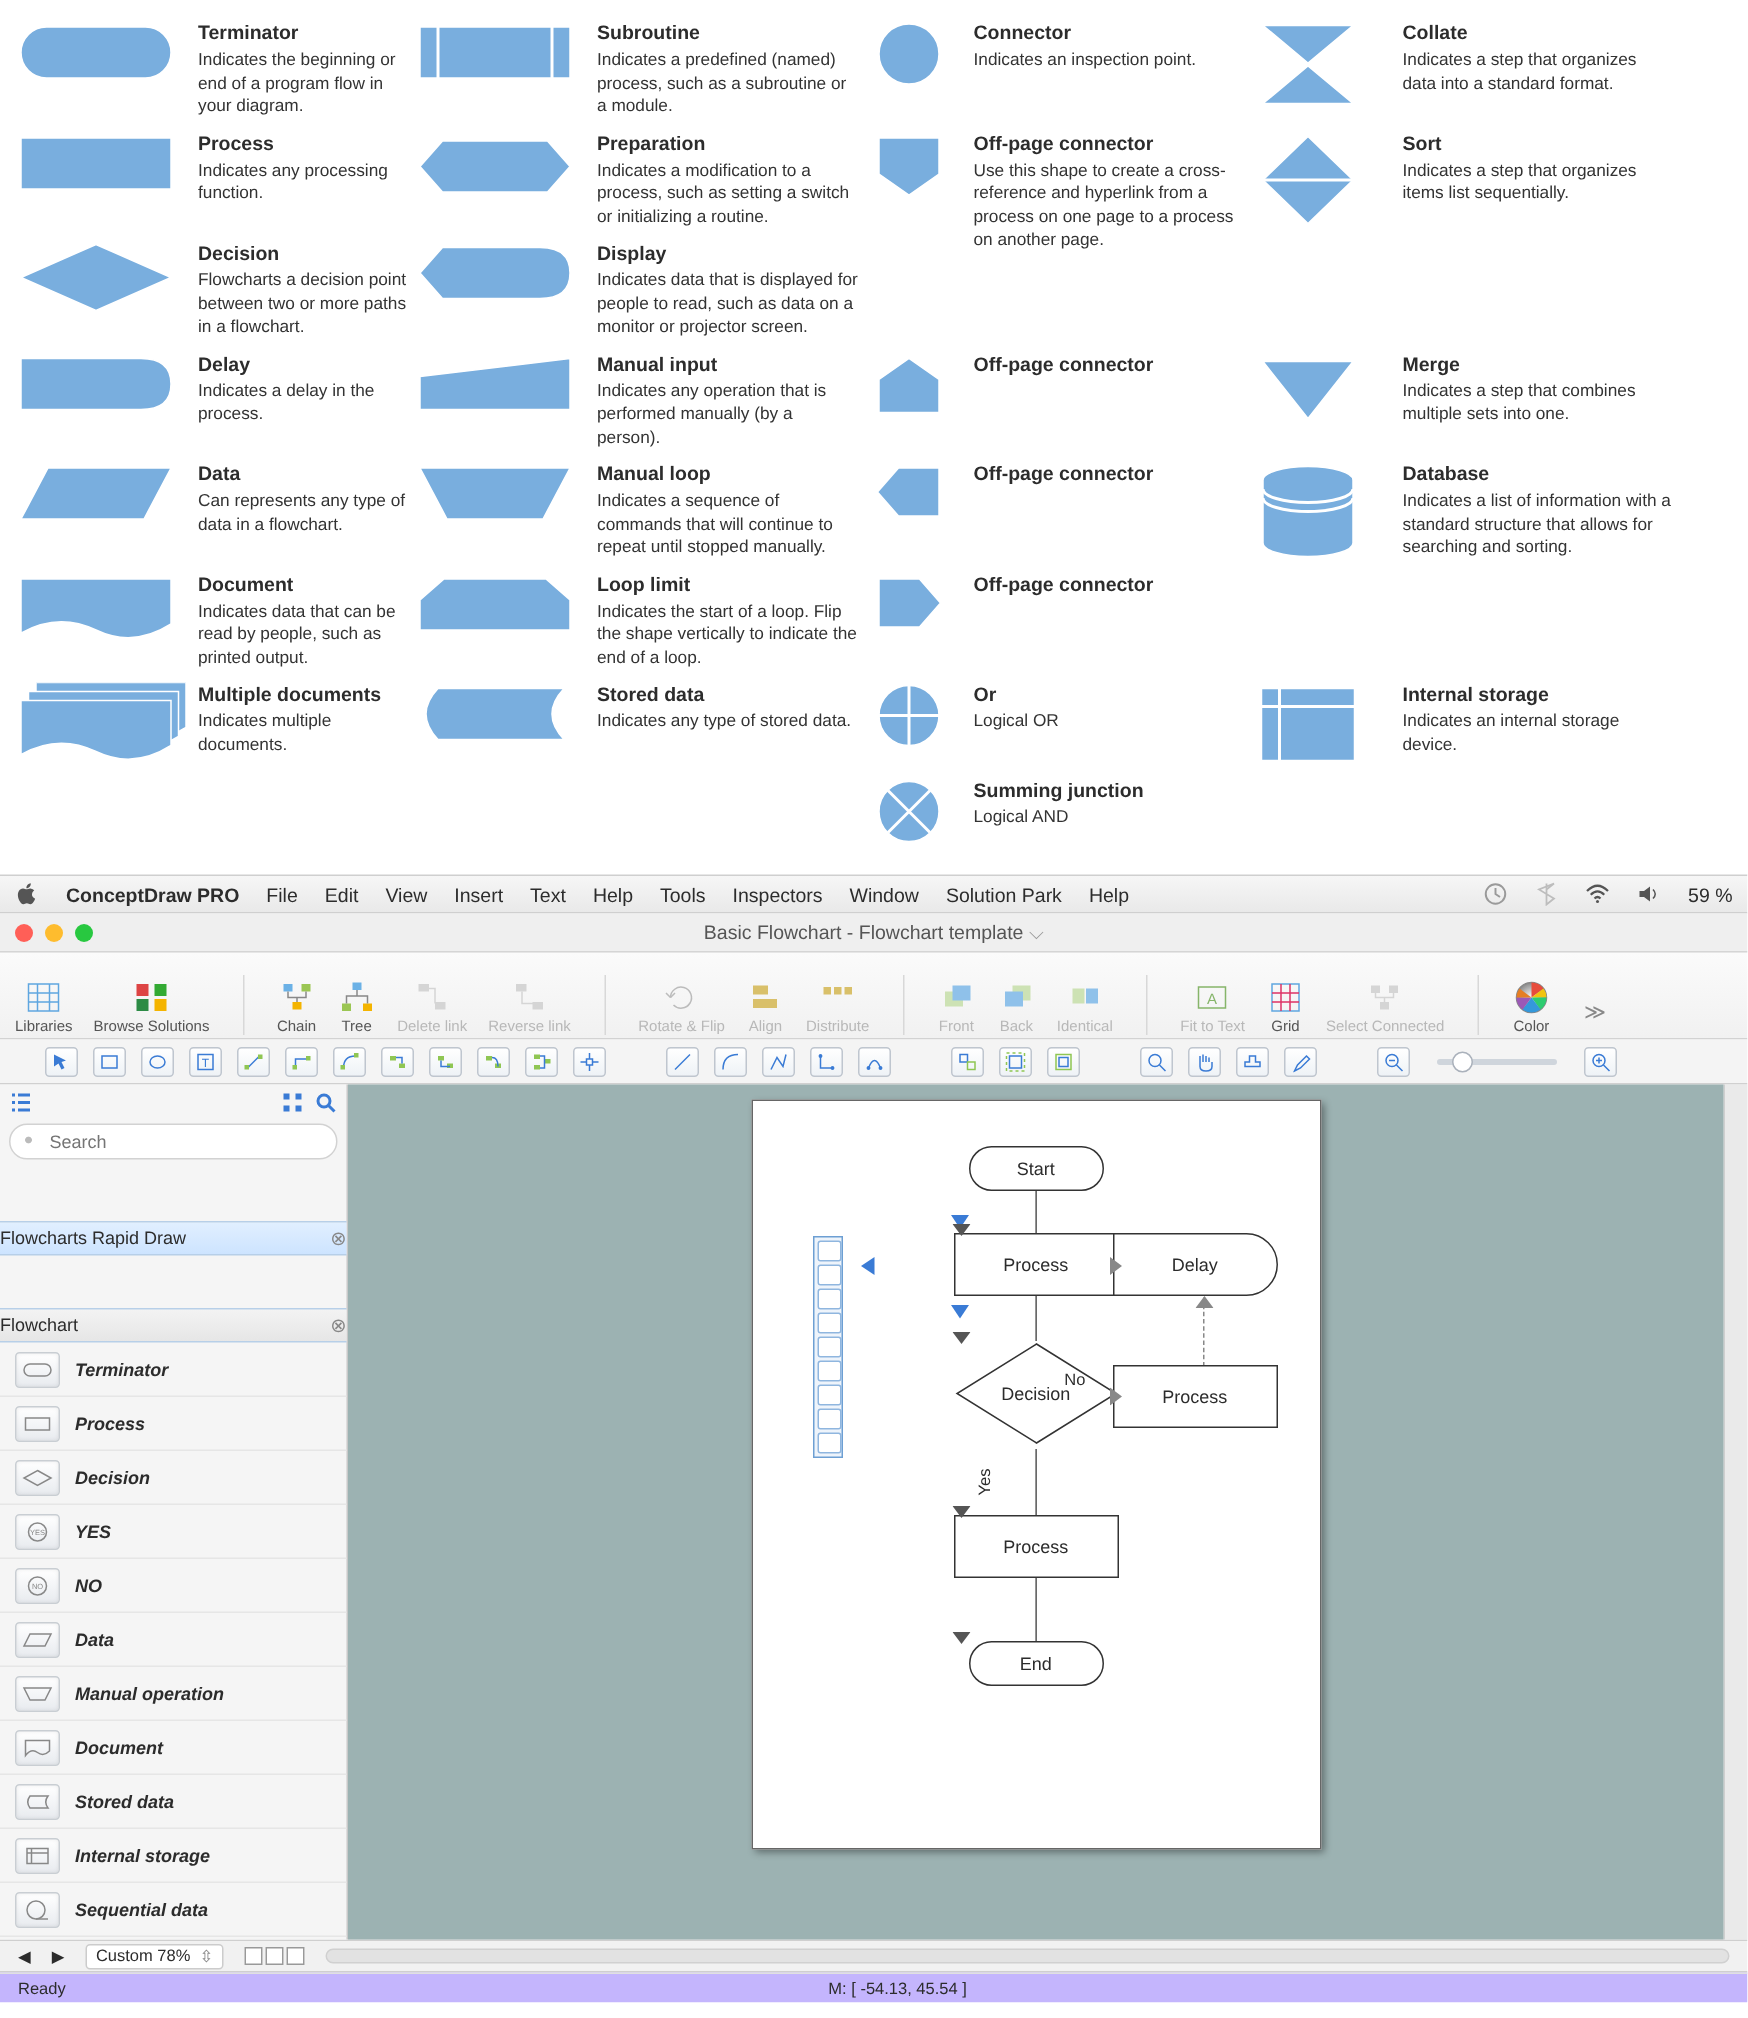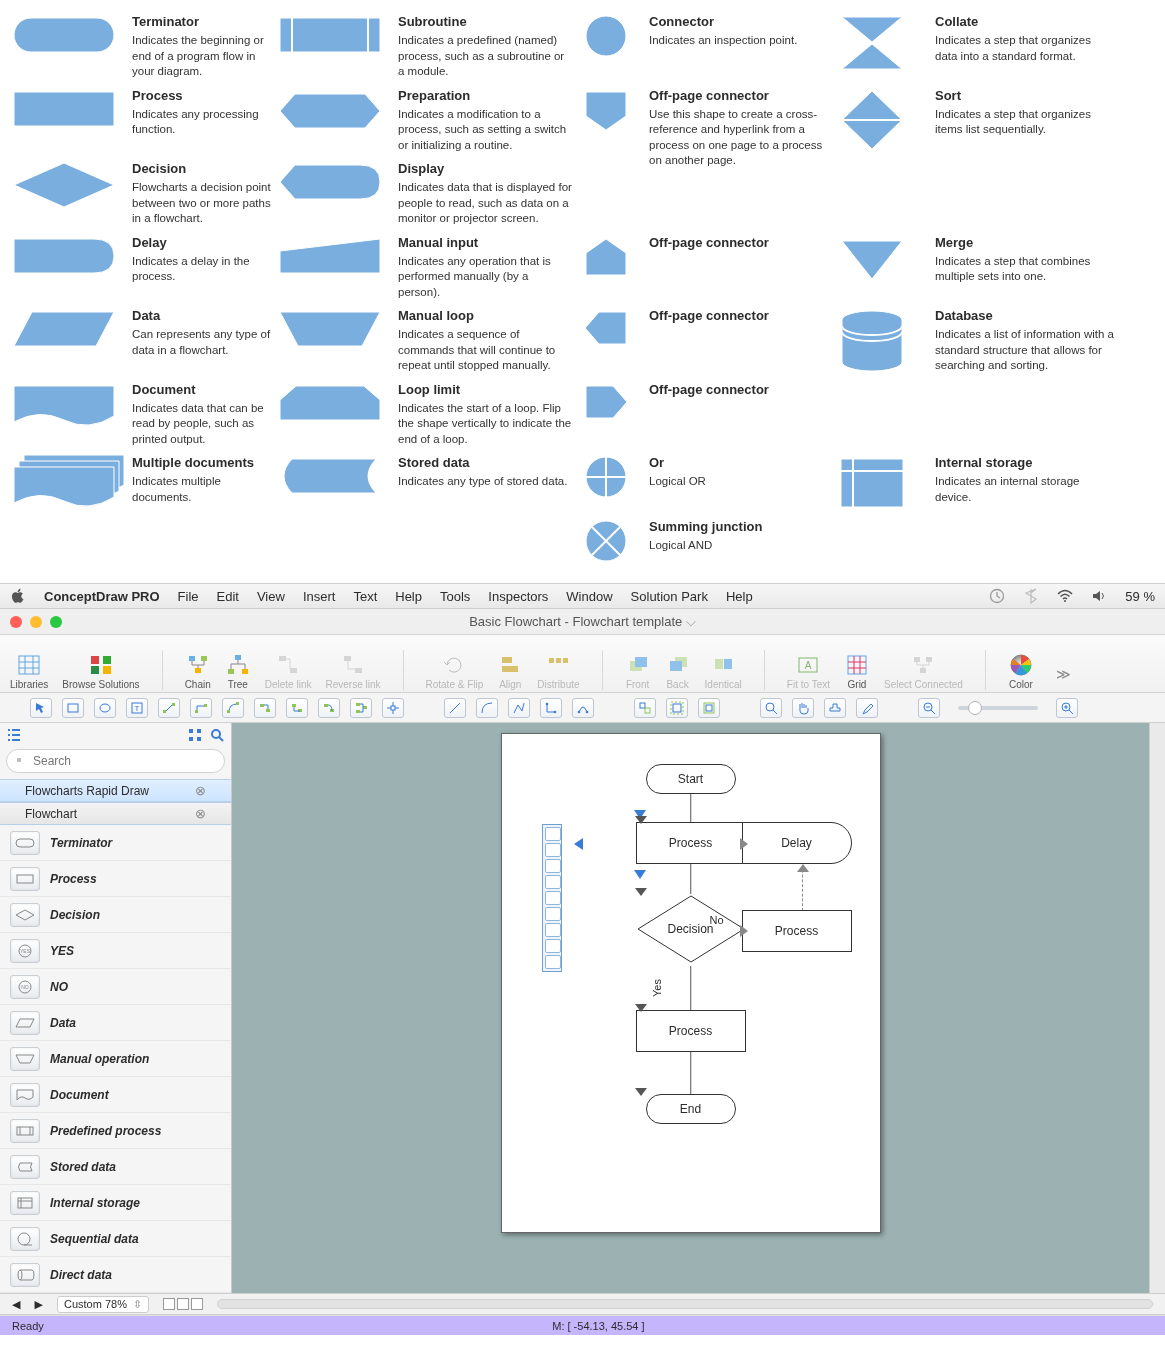--- a/index.html
+++ b/index.html
@@ -130,23 +130,23 @@
     width: 100%; border: 1px solid #d2d2d2; border-radius: 12px;
     padding: 4px 10px 4px 26px; font-size: 12px; color: #888;
     background: #fff;
     background-image: radial-gradient(circle at 12px 10px, #bbb 2px, transparent 2.5px);
   }
 
   .side-section {
     background: linear-gradient(#e1efff,#cde4ff);
     border-top: 1px solid #b7cfe8;
     border-bottom: 1px solid #b7cfe8;
-    padding: 3px 25px;
+    padding: 3px 0;
     font-size: 12px;
-    display: flex; align-items: center; justify-content: space-between;
+    display: flex; align-items: flex-start; justify-content: space-between; margin-top: 35px;
   }
   .side-section .close-ic { color: #888; font-size: 13px; }
 
   .lib-list { overflow-y: auto; flex: 1; }
   .lib-item {
     display: flex; align-items: center; gap: 10px;
     padding: 5.5px 10px;
     border-bottom: 1px solid #e6e6e6;
   }
   .lib-item .ic {
@@ -982,30 +982,20 @@
           <div class="ic">
             <svg viewBox="0 0 22 16">
               <path d="M3 3h16v7q-4 4-8 1t-8 2z" fill="none" stroke="#888"></path>
             </svg>
           </div>
           <div class="lbl">Document</div>
         </div>
       <div class="lib-item">
           <div class="ic">
             <svg viewBox="0 0 22 16">
-              <rect x="3" y="4" width="16" height="8" fill="none" stroke="#888"></rect>
-              <line x1="6" y1="4" x2="6" y2="12" stroke="#888"></line>
-              <line x1="16" y1="4" x2="16" y2="12" stroke="#888"></line>
-            </svg>
-          </div>
-          <div class="lbl">Predefined process</div>
-        </div>
-      <div class="lib-item">
-          <div class="ic">
-            <svg viewBox="0 0 22 16">
               <path d="M6 4q-3 4 0 8h12q-3-4 0-8z" fill="none" stroke="#888"></path>
             </svg>
           </div>
           <div class="lbl">Stored data</div>
         </div>
       <div class="lib-item">
           <div class="ic">
             <svg viewBox="0 0 22 16">
               <rect x="4" y="3" width="14" height="10" fill="none" stroke="#888"></rect>
               <line x1="7" y1="3" x2="7" y2="13" stroke="#888"></line>

